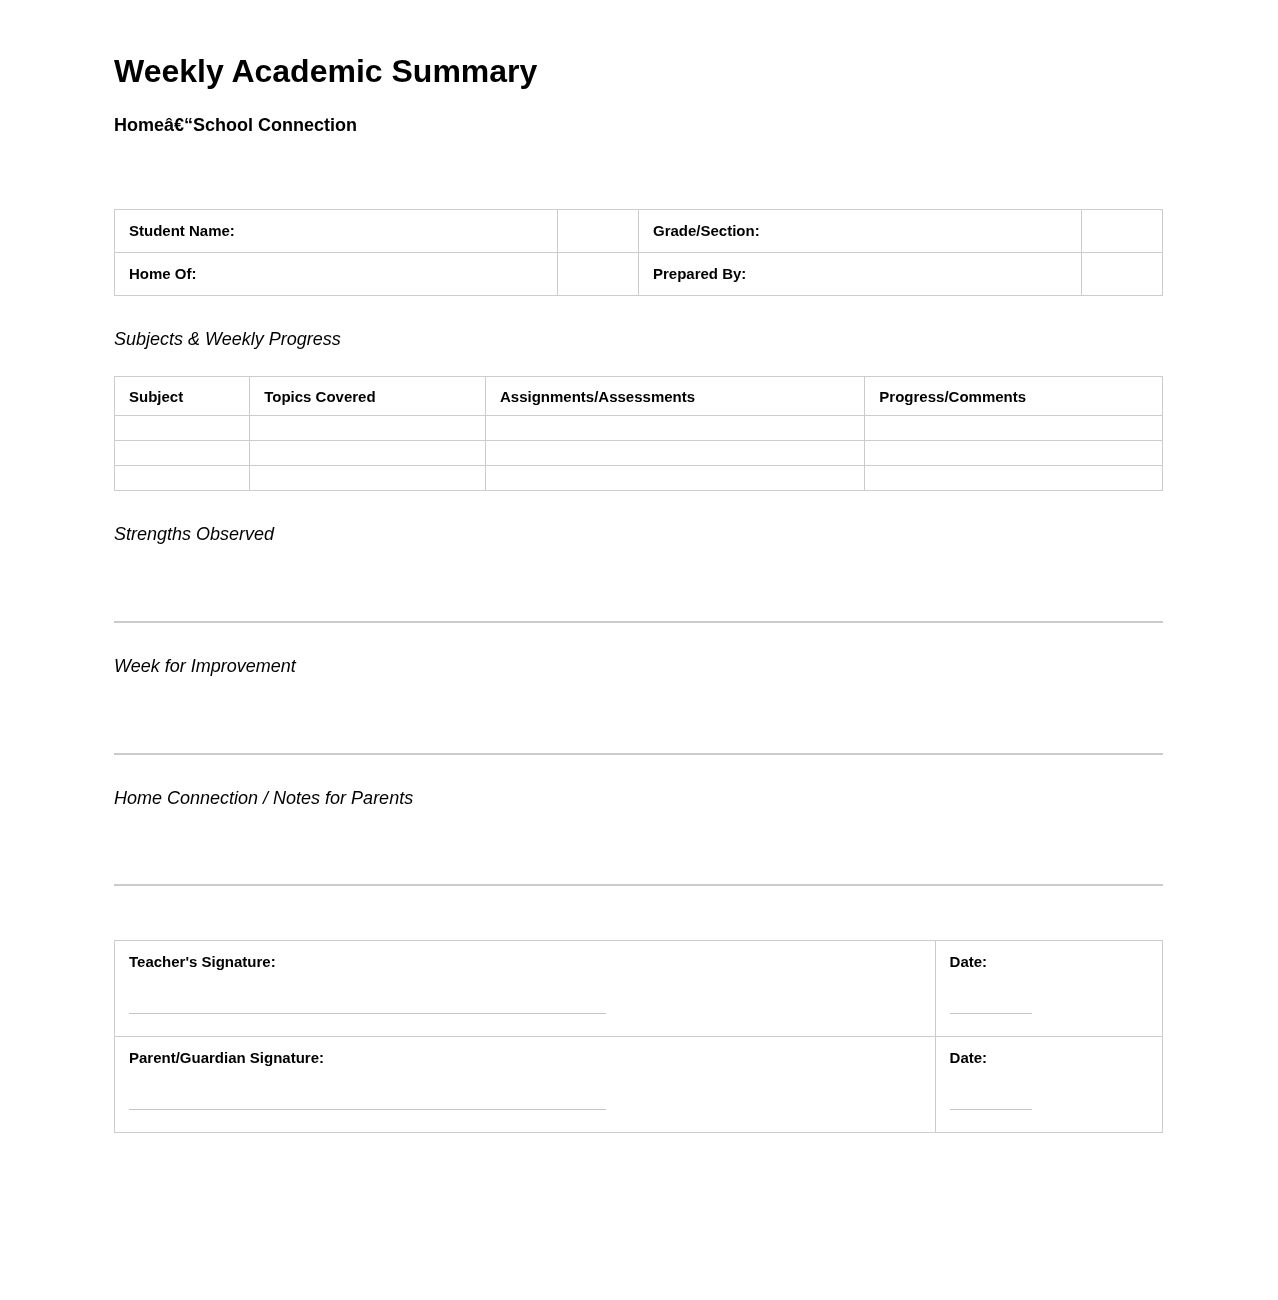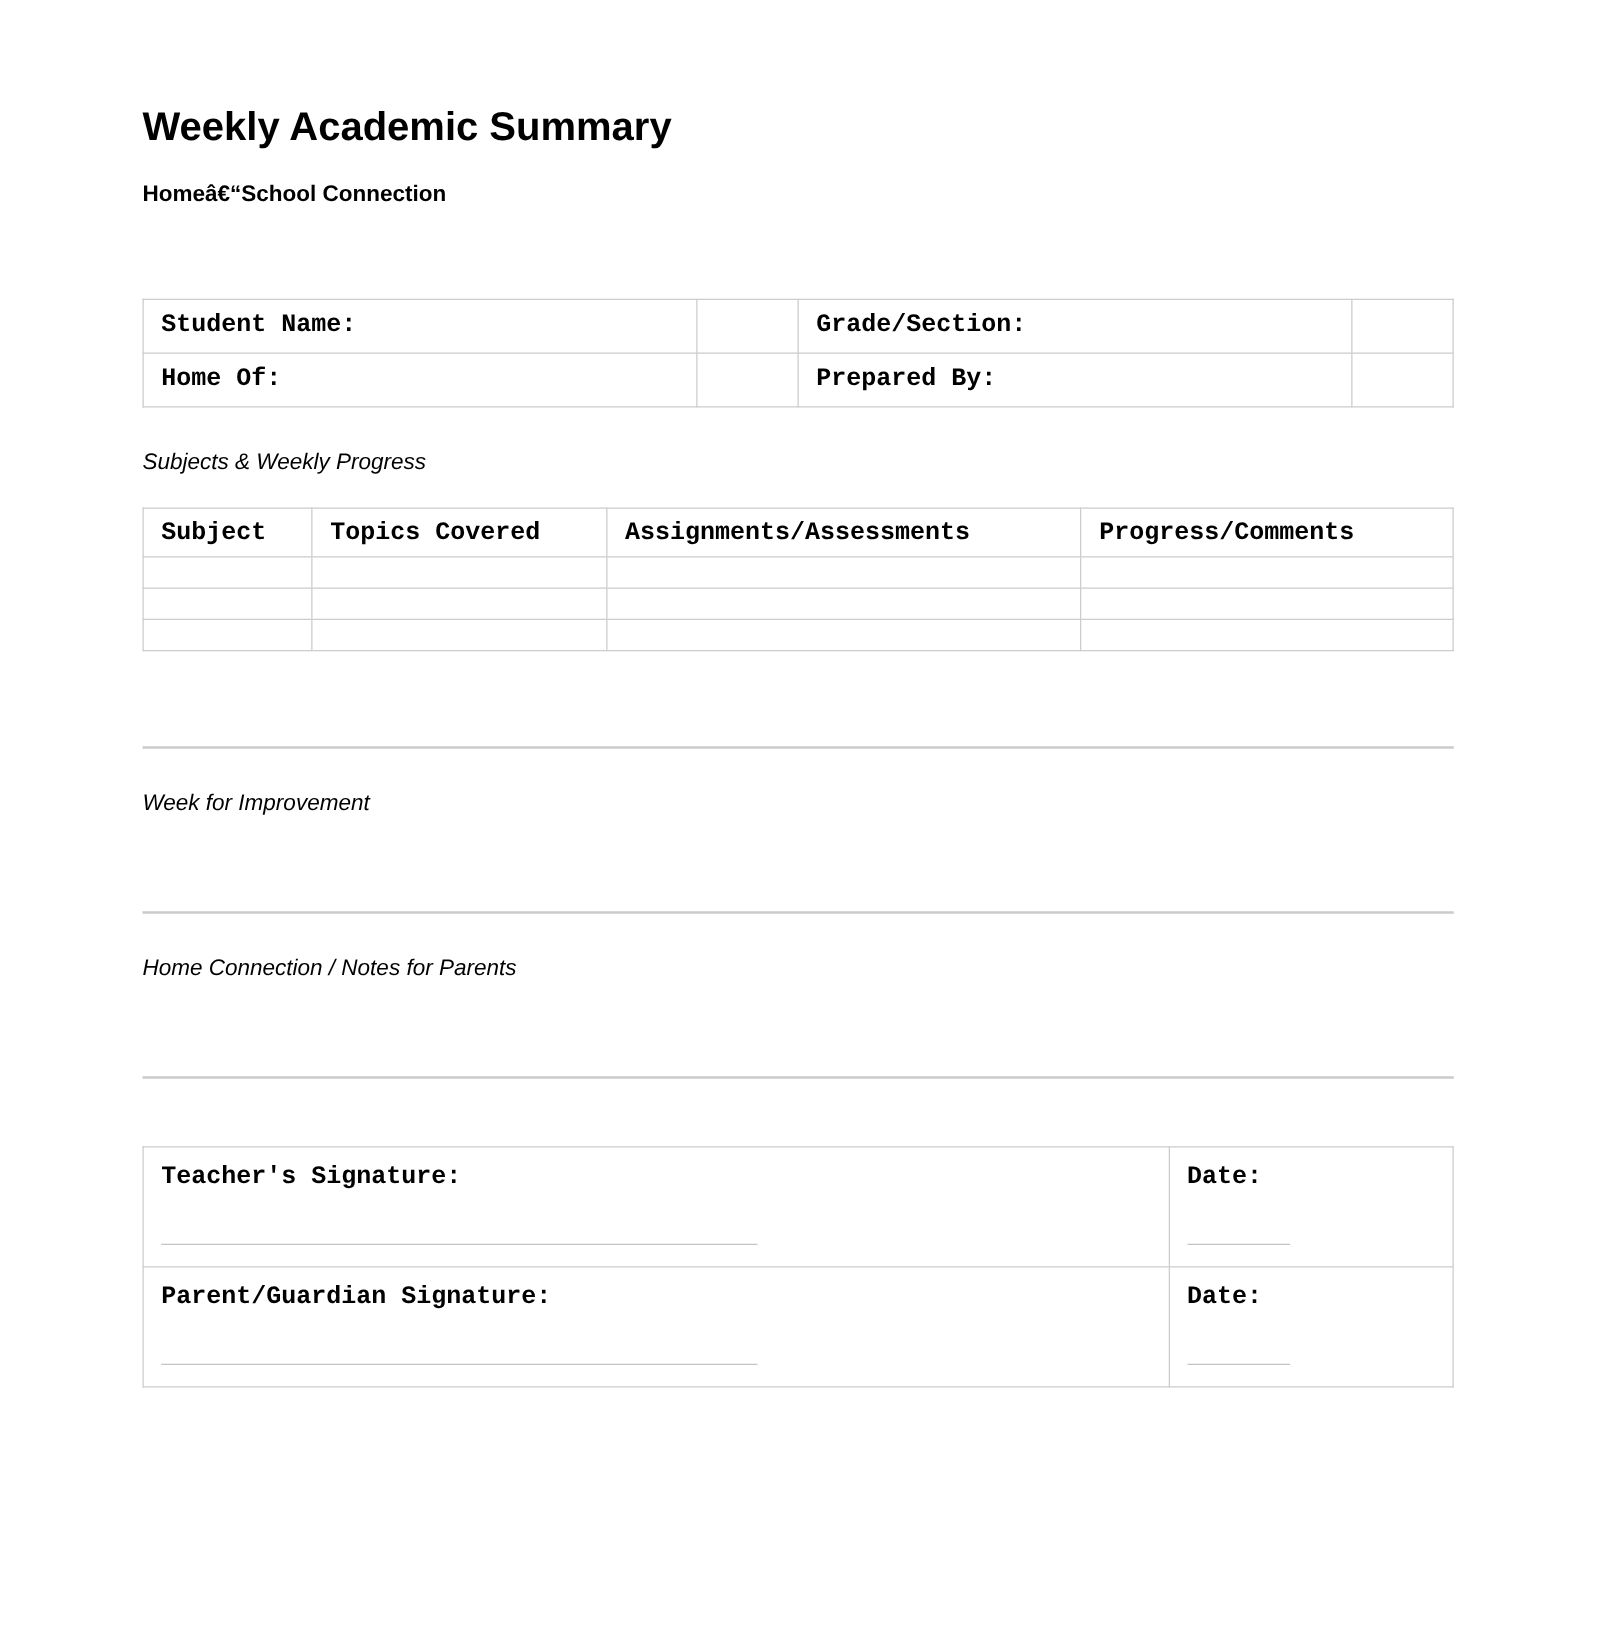--- a/index.html
+++ b/index.html
@@ -5,43 +5,42 @@
   * { box-sizing: border-box; }
   html, body {
     margin: 0;
     padding: 0;
     background: #ffffff;
     color: #000000;
     font-family: "Liberation Sans", sans-serif;
   }
   .page {
     width: 1049px;
-    margin: 85px 115px 60px 114px;
+    margin: 55px 115px 60px 114px;
   }
   .doc-title {
     font-size: 32px;
     font-weight: 700;
     line-height: 1.05;
     margin: 0;
   }
   .doc-subtitle {
     font-size: 18px;
     font-weight: 700;
     margin-top: 26px;
   }
   table {
     border-collapse: collapse;
     width: 100%;
     table-layout: fixed;
   }
   td, th {
     border: 1px solid #cccccc;
-    font-size: 20px;
+    font-size: 15px;
     overflow: hidden;
-    font-family: Liberation Mono, monospace;
   }
   
   .info-table { margin-top: 73px; }
   .info-table td {
     height: 43px;
     padding: 0 14px;
     vertical-align: middle;
   }
   .info-table td.label { font-weight: 700; }
   .info-table col.c-label { width: 42.2%; }
@@ -159,20 +158,21 @@
       </tr>
       <tr>
         <td></td>
         <td></td>
         <td></td>
         <td></td>
       </tr>
     </tbody>
   </table>
 
+  <div class="section-title">Strengths Observed</div>
   <div class="notes-box"></div>
 
   <div class="section-title">Week for Improvement</div>
   <div class="notes-box"></div>
 
   <div class="section-title">Home Connection / Notes for Parents</div>
   <div class="notes-box"></div>
 
   <table class="signature-table">
     <colgroup>

